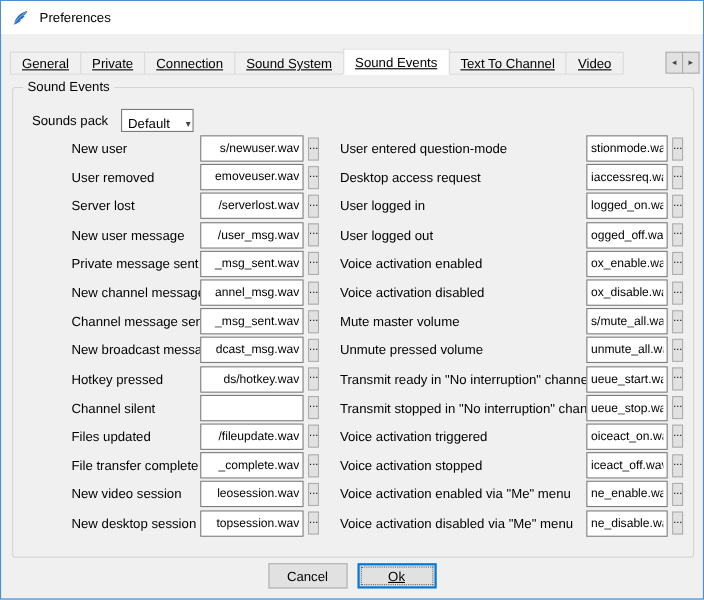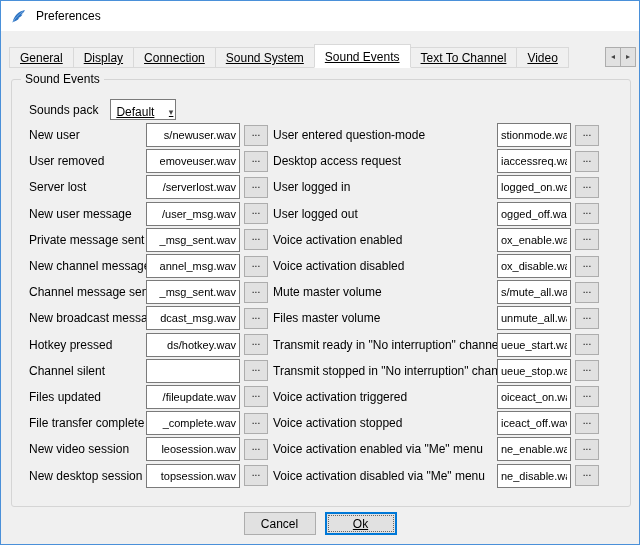--- a/index.html
+++ b/index.html
@@ -41,27 +41,27 @@
   }
   .groupbox-title {
     position:absolute; top:71px; left:20px; background:#f0f0f0;
     padding:0 4px; z-index:2; font-size:12px;
   }
   .soundpack-row {
     position:absolute; top:98px; left:28px; display:flex; align-items:center; gap:12px;
   }
   .combo {
     width:66px; height:21px; background:#ffffff; border:1px solid #7a7a7a;
-    display:flex; align-items:center; padding:4px 2px 0 5px; cursor:default;text-decoration:underline;
+    display:flex; align-items:center; padding:4px 2px 0 5px; cursor:default;
   }
   .combo .combo-arrow { margin-left:auto; font-size:9px; color:#444; }
   .col { position:absolute; top:121px; }
   #left-col  { left:28px;  width:240px; }
   #right-col { left:272px; width:330px; }
-  .row { display:flex; align-items:center; height:26.2px; }
+  .row { display:flex; align-items:center; height:26.2px;margin-left:36px; }
   .row-label {
     flex:0 0 auto; white-space:nowrap; overflow:hidden; font-size:12px;
   }
   #left-col  .row-label { width:117px; }
   #right-col .row-label { width:224px; }
   .row-input {
     height:20px; border:1px solid #7a7a7a; background:#fff;
     font-family:"Liberation Sans", sans-serif; font-size:11px;
     padding:11px 3px; text-align:right;
   }
@@ -96,21 +96,21 @@
       <svg width="17" height="17" viewBox="0 0 16 16">
         <path d="M2.5 13.5 C3.5 7.5, 8 3, 14 1.8 C13.4 4, 11.8 5.2, 10.2 6.1 L11.8 6.1 C10.3 8.1, 8.8 9.1, 7.2 9.7 L8.8 9.7 C6.8 11.7, 4.8 12.7, 2.5 13.5 Z" fill="#2a72c3"></path>
         <path d="M2.5 13.5 C4.5 10, 8 6, 12.5 3.2" stroke="#8fb8e2" stroke-width="0.7" fill="none"></path>
       </svg>
     </span>
     <span class="title">Preferences</span>
   </div>
 
   <div class="tabbar" id="tabbar">
       <div class="tab">General</div>
-      <div class="tab">Display</div>
+      <div class="tab">Private</div>
       <div class="tab">Connection</div>
       <div class="tab">Sound System</div>
       <div class="tab active">Sound Events</div>
       <div class="tab">Text To Channel</div>
       <div class="tab">Video</div>
     </div>
 
   <div class="tab-scroll">
     <button><span>◂</span></button>
     <button><span>▸</span></button>
@@ -249,21 +249,21 @@
     <button class="browse-btn">...</button>
   </div>
 
   <div class="row">
     <span class="row-label">Mute master volume</span>
     <input class="row-input" type="text" value="s/mute_all.wav" style="">
     <button class="browse-btn">...</button>
   </div>
 
   <div class="row">
-    <span class="row-label">Files master volume</span>
+    <span class="row-label">Unmute pressed volume</span>
     <input class="row-input" type="text" value="unmute_all.wav" style="">
     <button class="browse-btn">...</button>
   </div>
 
   <div class="row">
     <span class="row-label">Transmit ready in "No interruption" channel</span>
     <input class="row-input" type="text" value="ueue_start.wav" style="">
     <button class="browse-btn">...</button>
   </div>
 

